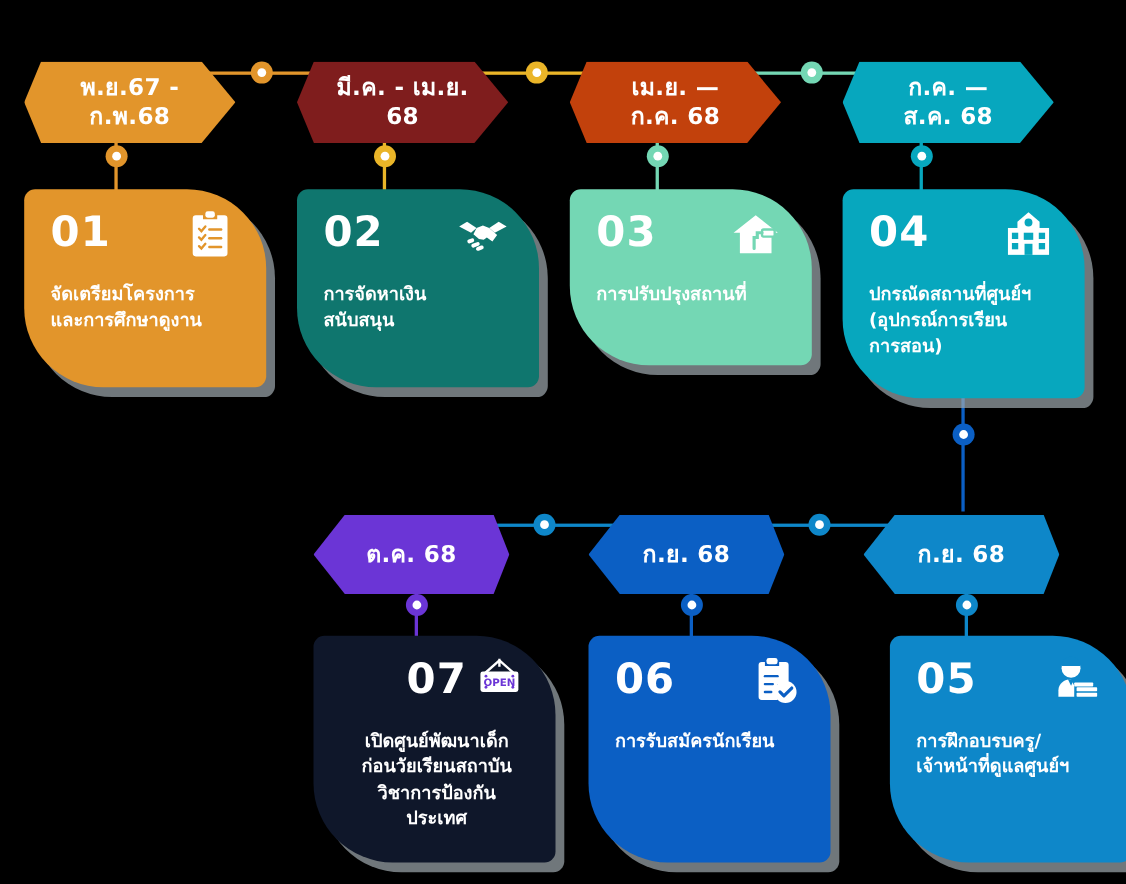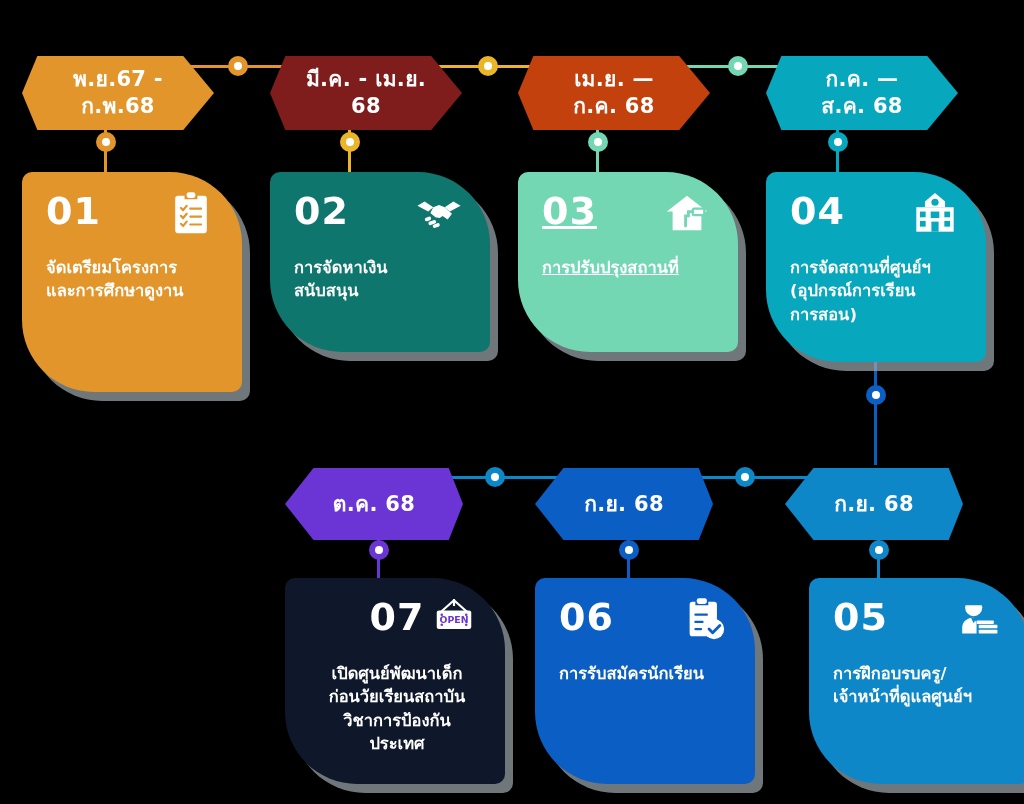--- a/index.html
+++ b/index.html
@@ -149,21 +149,21 @@
 
   <div class="banner right" style="left:270px; top:28px; width:192px; height:74px; background:#7f1d1d;">มี.ค. - เม.ย.
 68</div>
 
   <div class="banner right" style="left:518px; top:28px; width:192px; height:74px; background:#c2410c;">เม.ย. — ก.ค.
 68</div>
 
   <div class="banner right" style="left:766px; top:28px; width:192px; height:74px; background:#07A7BE;">ก.ค. — ส.ค.
 68</div>
 
-  <div class="card" style="left:22px; top:172px; height:220px; background:#E2952B;">
+  <div class="card" style="left:22px; top:172px; height:180px; background:#E2952B;">
     <div class="card-num">01</div>
     <div class="card-icon">
       <svg viewBox="0 0 64 64" fill="#ffffff">
         <rect x="26" y="3" width="12" height="8" rx="3"></rect>
         <path d="M14 8h9v5h18V8h9a4 4 0 0 1 4 4v44a4 4 0 0 1-4 4H14a4 4 0 0 1-4-4V12a4 4 0 0 1 4-4z"></path>
         <g stroke="#E2952B" stroke-width="3" fill="none" stroke-linecap="round">
           <path d="M18 25l3 3 5-6"></path>
             <path d="M31 26h15"></path>
           <path d="M18 36l3 3 5-6"></path>
             <path d="M31 37h15"></path>
@@ -185,21 +185,21 @@
         <path d="M24 24l8-3 8 3 10 9-6 8-7-5-4 3-6-1-7-6z"></path>
         <rect x="12" y="38" width="9" height="5" rx="2.5" transform="rotate(-20 16 40)"></rect>
         <rect x="17" y="43" width="11" height="5" rx="2.5" transform="rotate(-20 22 45)"></rect>
         <rect x="23" y="47" width="10" height="5" rx="2.5" transform="rotate(-20 28 49)"></rect>
       </svg>
     </div>
     <div class="card-label">การจัดหาเงิน
 สนับสนุน</div>
   </div>
 
-  <div class="card" style="left:518px; top:172px; height:180px; background:#74D7B4;text-decoration:underline;">
+  <div class="card" style="left:518px; top:172px; height:160px; background:#74D7B4;">
     <div class="card-num">03</div>
     <div class="card-icon">
       <svg viewBox="0 0 64 64" fill="#ffffff">
         <path d="M32 8L4 30h8v26h40V30h8z"></path>
         <rect x="40" y="26" width="16" height="9" rx="2" stroke="#74D7B4" stroke-width="3"></rect>
         <path d="M40 30h-6v6h-4v14" stroke="#74D7B4" stroke-width="4" fill="none" stroke-linecap="round"></path>
       </svg>
     </div>
     <div class="card-label">การปรับปรุงสถานที่</div>
   </div>
@@ -214,21 +214,21 @@
           <circle cx="32" cy="17" r="5"></circle>
           <rect x="11" y="30" width="8" height="8"></rect>
           <rect x="11" y="43" width="8" height="8"></rect>
           <rect x="45" y="30" width="8" height="8"></rect>
           <rect x="45" y="43" width="8" height="8"></rect>
           <rect x="26" y="30" width="12" height="9"></rect>
           <rect x="27" y="44" width="10" height="14"></rect>
         </g>
       </svg>
     </div>
-    <div class="card-label">การจัดสถานที่ศูนย์ฯ
+    <div class="card-label">ปกรณัดสถานที่ศูนย์ฯ
 (อุปกรณ์การเรียน
 การสอน)</div>
   </div>
 
   <div class="banner left" style="left:285px; top:440px; width:178px; height:72px; background:#6B35D6;">ต.ค. 68</div>
 
   <div class="banner left" style="left:535px; top:440px; width:178px; height:72px; background:#0B5FC4;">ก.ย. 68</div>
 
   <div class="banner left" style="left:785px; top:440px; width:178px; height:72px; background:#0E87C9;">ก.ย. 68</div>
 

